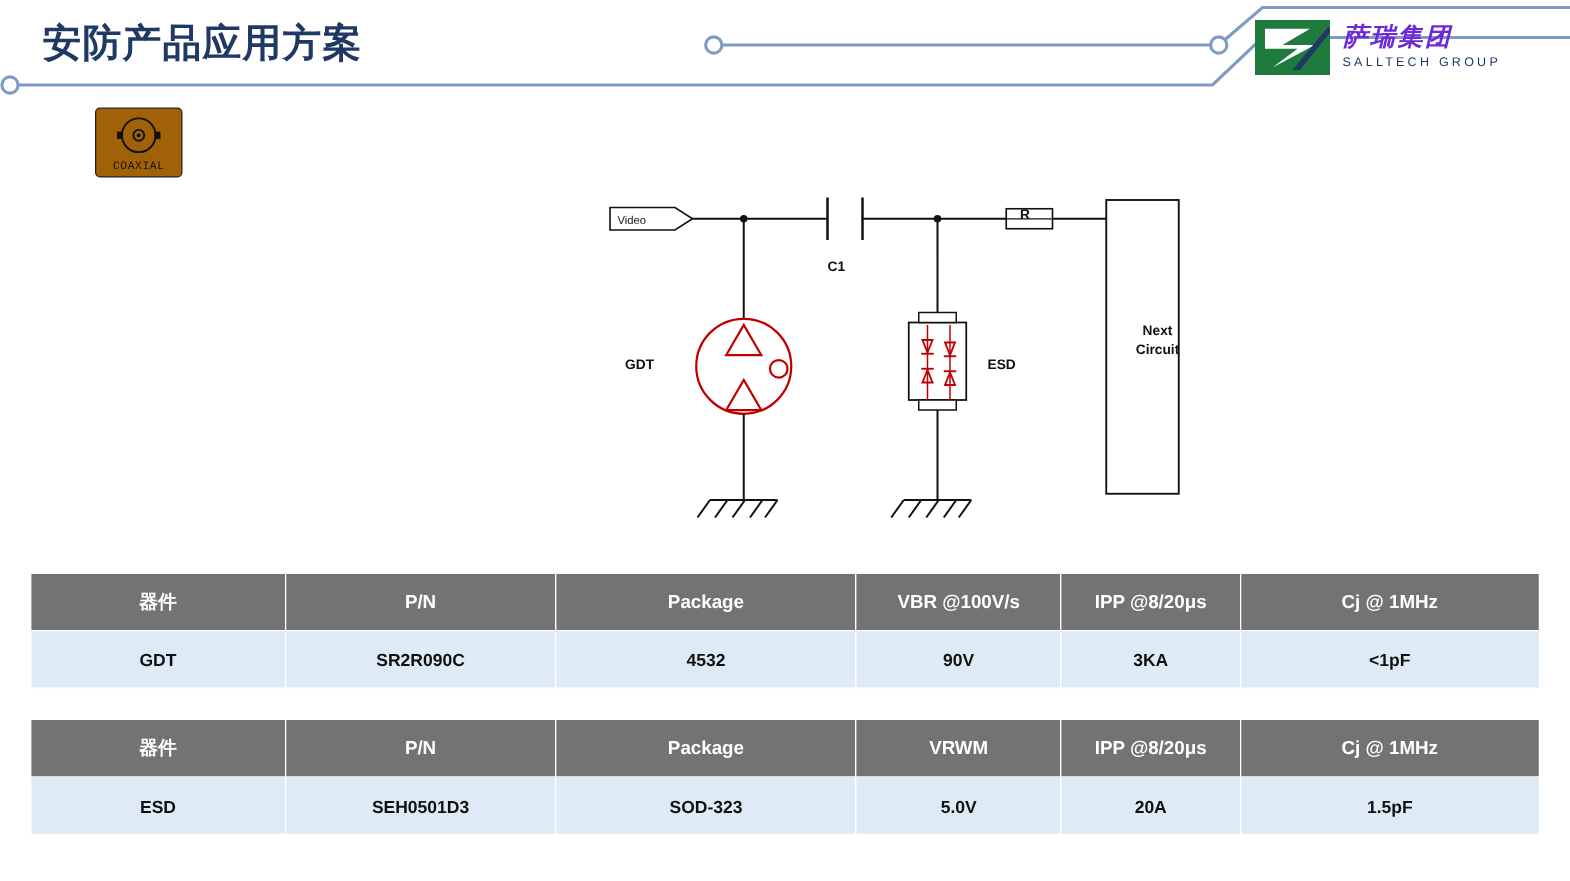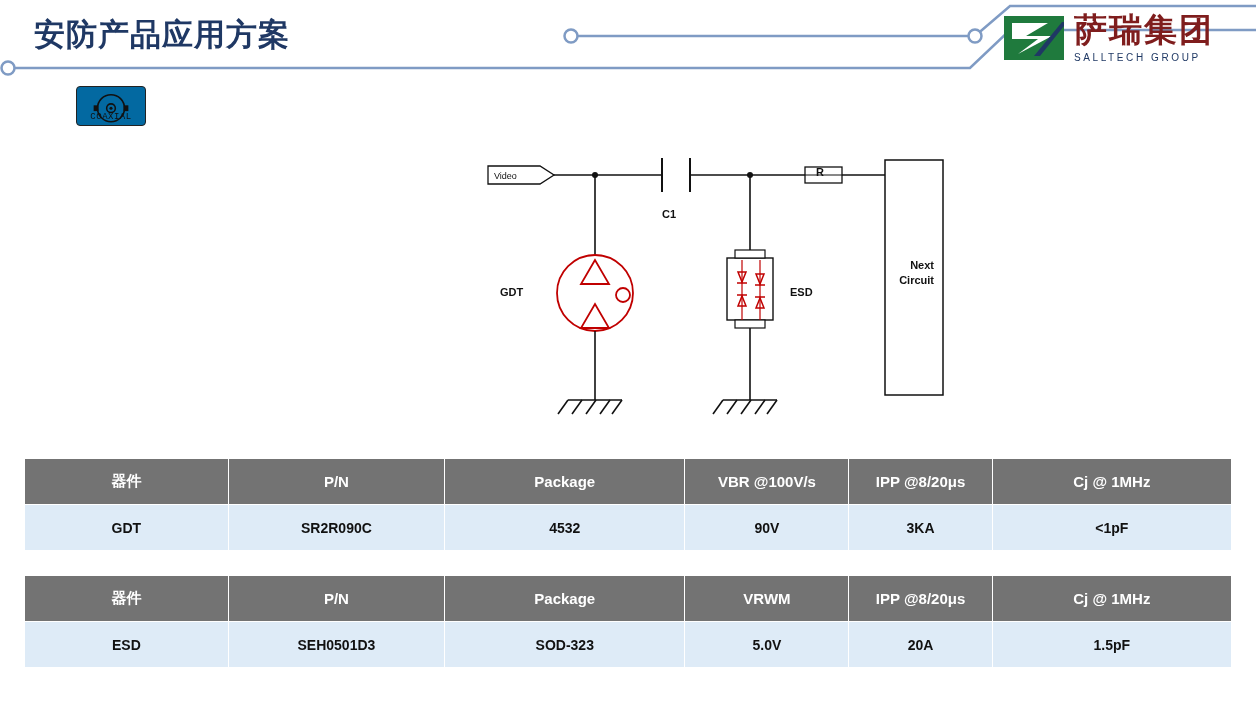--- a/index.html
+++ b/index.html
@@ -43,41 +43,42 @@
     width: 60px; height: 44px;
     flex: 0 0 60px;
   }
   .logo-text {
     margin-left: 10px;
     display: flex;
     flex-direction: column;
     justify-content: center;
   }
   .logo-cn {
-    font-size: 33px;
-    font-weight: bold;
-    color: #7f1d1d;
+    font-size: 20px;
+    font-weight: bold;
+    color: #6d28d9;
     line-height: 1.05;
     letter-spacing: 2px;
+    font-style: italic;
   }
   .logo-en {
     font-size: 10px;
     color: #1F3864;
     letter-spacing: 2.6px;
     margin-top: 4px;
   }
 
   
   .coax-icon {
     position: absolute;
     left: 76px; top: 86px;
-    width: 70px; height: 40px;
+    width: 70px; height: 56px;
     border: 1.6px solid #222;
     border-radius: 4px;
-    background: #0369a1;
+    background: #a16207;
   }
   .coax-label {
     position: absolute;
     left: 0; right: 0; bottom: 3px;
     text-align: center;
     font-size: 9px;
     font-family: "Liberation Mono", monospace;
     color: #111;
     letter-spacing: 0.5px;
   }
@@ -248,21 +249,21 @@
       <path d="M287 250 L277 264" stroke="#111" stroke-width="1.6"></path>
       <path d="M301 250 L291 264" stroke="#111" stroke-width="1.6"></path>
       <path d="M315 250 L305 264" stroke="#111" stroke-width="1.6"></path>
       <path d="M327 250 L317 264" stroke="#111" stroke-width="1.6"></path>
     </svg>
 
     <div class="lbl" style="left:212px; top:58px;">C1</div>
     <div class="lbl" style="left:366px; top:16px; font-size:11px;">R</div>
     <div class="lbl" style="left:50px; top:136px;">GDT</div>
     <div class="lbl" style="left:340px; top:136px;">ESD</div>
-    <div class="lbl" style="left:444px; top:108px; width:40px; text-align:right; line-height:1.4;">
+    <div class="lbl" style="left:456px; top:108px; width:40px; text-align:center; line-height:1.4;">
       <div>Next</div>
       <div>Circuit</div>
     </div>
   </div>
 
   <table class="tbl t1">
     <thead>
       <tr>
         <th class="c0">器件</th>
         <th class="c1">P/N</th>

